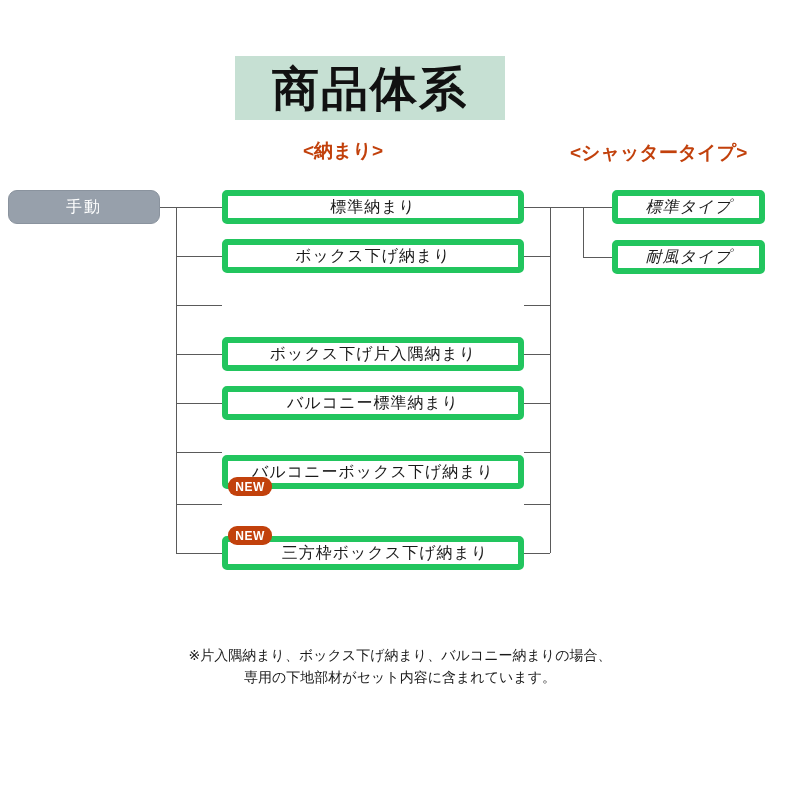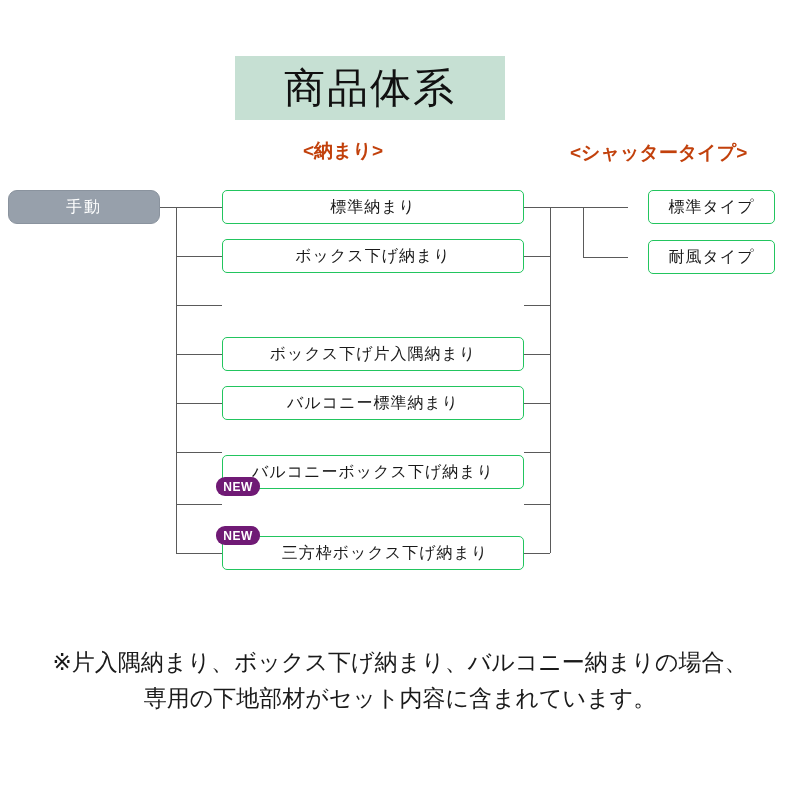--- a/index.html
+++ b/index.html
@@ -25,22 +25,22 @@
     left: 235px;
     top: 56px;
     width: 270px;
     height: 64px;
     background: #c6e0d3;
     display: flex;
     align-items: center;
     justify-content: center;
   }
   .title-text {
-    font-size: 41px;
-    font-weight: normal;
+    font-size: 47px;
+    font-weight: bold;
     color: #111111;
     letter-spacing: 2px;
     line-height: 1;
   }
 
   
   .col-head {
     position: absolute;
     font-size: 19px;
     font-weight: bold;
@@ -77,49 +77,50 @@
     color: #ffffff;
     font-size: 16px;
     letter-spacing: 2px;
   }
 
   
   .node {
     position: absolute;
     height: 34px;
     background: #ffffff;
-    border: 1px solid #22c55e;
+    border: 6px solid #22c55e;
     border-radius: 5px;
     display: flex;
     align-items: center;
     justify-content: center;
     box-sizing: border-box;
   }
   .node .label {
     font-size: 16px;
     color: #1a1a1a;
     letter-spacing: 1px;
     white-space: nowrap;
   }
   .node.left-col {
     left: 222px;
     width: 302px;
   }
   .node.right-col {
-    left: 648px;
-    width: 127px;
+    left: 612px;
+    width: 153px;
+    font-style: italic;
   }
 
   
   .new-badge {
     position: absolute;
-    left: 216px;
+    left: 228px;
     width: 44px;
     height: 19px;
-    background: #701a75;
+    background: #c2410c;
     border-radius: 9px;
     display: flex;
     align-items: center;
     justify-content: center;
     z-index: 5;
   }
   .new-badge .badge-text {
     color: #ffffff;
     font-size: 12px;
     font-weight: bold;
@@ -127,21 +128,21 @@
     line-height: 1;
   }
 
   
   .footer-note {
     position: absolute;
     left: 0;
     top: 645px;
     width: 800px;
     text-align: center;
-    font-size: 23px;
+    font-size: 14px;
     color: #1a1a1a;
     line-height: 1.55;
   }
   .footer-note .nl { display: block; }
 </style>
 </head>
 <body>
 
 <div id="canvas">
 

